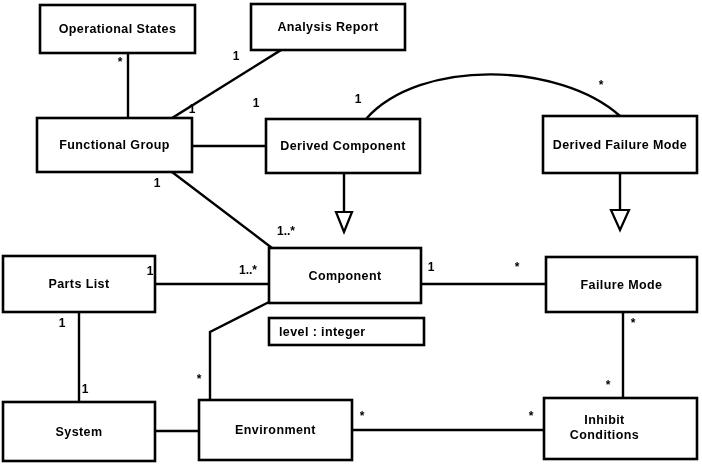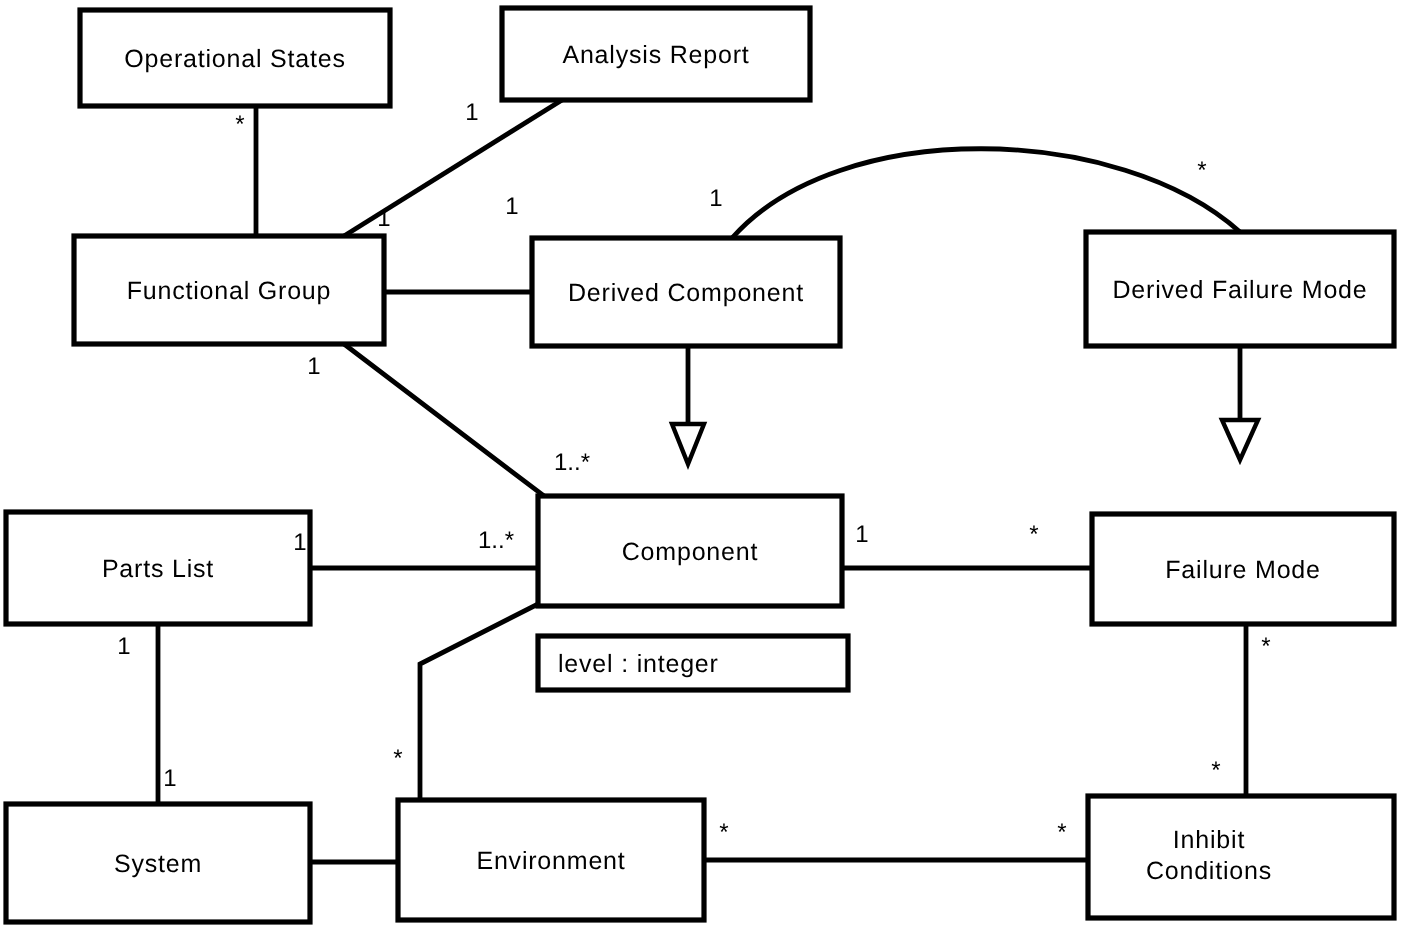--- a/index.html
+++ b/index.html
@@ -9,20 +9,21 @@
   }
   body {
     font-family: "Liberation Sans", sans-serif;
   }
   #diagram-root {
     position: relative;
     width: 702px;
     height: 464px;
     background: #ffffff;
     overflow: hidden;
+    font-weight: bold;
   }
   svg.canvas {
     position: absolute;
     left: 0;
     top: 0;
     width: 702px;
     height: 464px;
   }
   .box-rect {
     fill: #ffffff;

